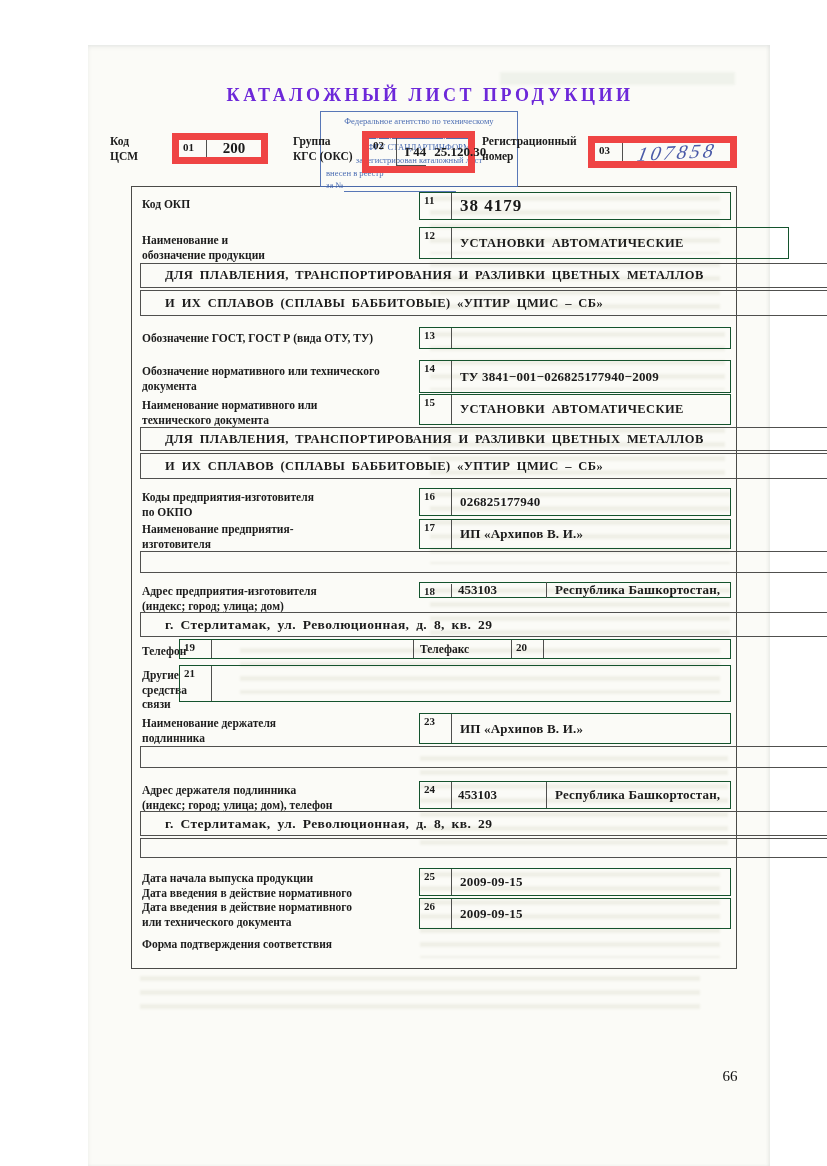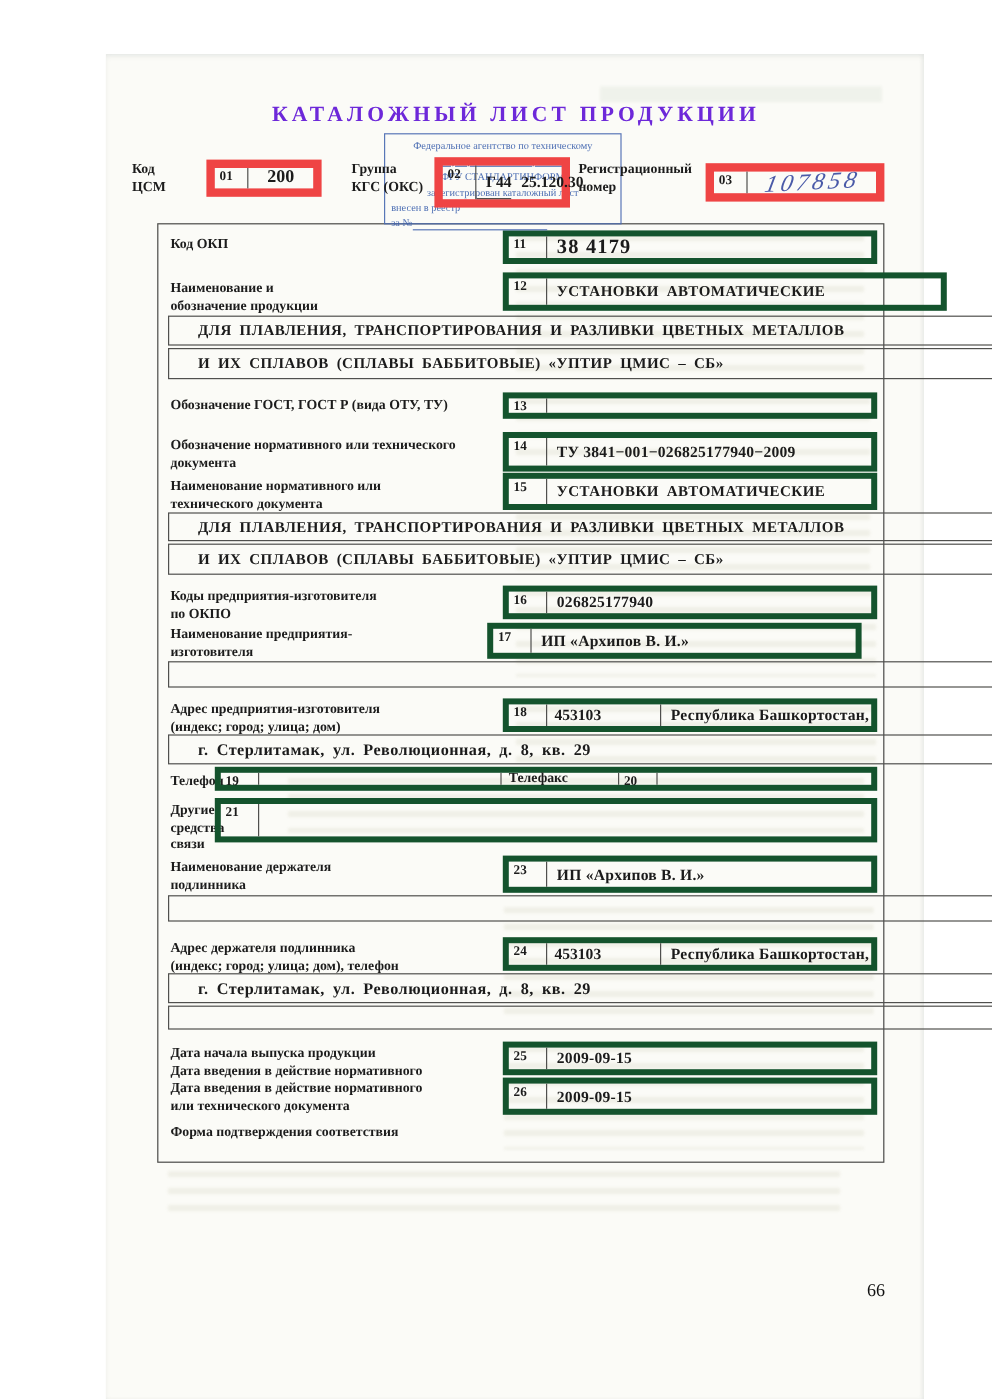--- a/index.html
+++ b/index.html
@@ -15,21 +15,21 @@
   .title {
     position:absolute; left:90px; top:85px; width:680px; text-align:center;
     font-size:18px; font-weight:bold; letter-spacing:3.5px; color:#6d28d9;
   }
   .lbl { position:absolute; font-weight:bold; font-size:11.5px; line-height:1.28;
          white-space:pre-line; color:#1c1c1c; }
   .table {
     position:absolute; left:131px; top:186px; width:606px; height:783px;
     border:1.6px solid #4a4a48; box-sizing:border-box;
   }
-  .box { position:absolute; border:5px solid #14532d; display:flex; box-sizing:border-box; background:transparent; }
+  .box { position:absolute; border:1px solid #14532d; display:flex; box-sizing:border-box; background:transparent; }
   .num { width:32px; border-right:1px solid #50504e; font-weight:bold; font-size:11px;
          padding:1px 0 0 4px; box-sizing:border-box; flex:none; }
   .val { flex:1; font-weight:bold; font-size:13px; display:flex; align-items:center;
          padding-left:8px; letter-spacing:.2px; }
   .val.big { font-size:17px; letter-spacing:1px; }
   .val.caps { font-size:12.5px; letter-spacing:.4px; word-spacing:3px; }
   .cell { border-right:1px solid #50504e; box-sizing:border-box; font-weight:bold;
           font-size:13px; display:flex; align-items:center; padding-left:6px; flex:none; }
   .fullrow {
     position:absolute; left:8px; width:715px; border:1px solid #50504e; box-sizing:border-box;
@@ -165,29 +165,29 @@
 
     <div class="lbl" style="left:10px;top:303px;">Коды предприятия-изготовителя
 по ОКПО</div>
     <div class="box" style="left:287px;top:301px;width:312px;height:28px;">
       <div class="num">16</div>
       <div class="val">026825177940</div>
     </div>
 
     <div class="lbl" style="left:10px;top:335px;">Наименование предприятия-
 изготовителя</div>
-    <div class="box" style="left:274px;top:332px;width:312px;height:30px;">
+    <div class="box" style="left:287px;top:332px;width:312px;height:30px;">
       <div class="num">17</div>
       <div class="val">ИП «Архипов В. И.»</div>
     </div>
     <div class="fullrow" style="top:364px;height:22px;"></div>
 
     <div class="lbl" style="left:10px;top:397px;">Адрес предприятия-изготовителя
 (индекс; город; улица; дом)</div>
-    <div class="box" style="left:287px;top:395px;width:312px;height:28px;">
+    <div class="box" style="left:287px;top:395px;width:312px;height:16px;align-items:center;">
       <div class="num">18</div>
       <div class="cell" style="width:95px;">453103</div>
       <div class="val">Республика Башкортостан,</div>
     </div>
     <div class="fullrow" style="top:425px;height:25px;font-size:13.5px;">г. Стерлитамак, ул. Революционная, д. 8, кв. 29</div>
 
     <div class="lbl" style="left:10px;top:457px;">Телефон</div>
     <div class="box" style="left:47px;top:452px;width:552px;height:20px;">
       <div class="num">19</div>
       <div class="cell" style="width:202px;"></div>

